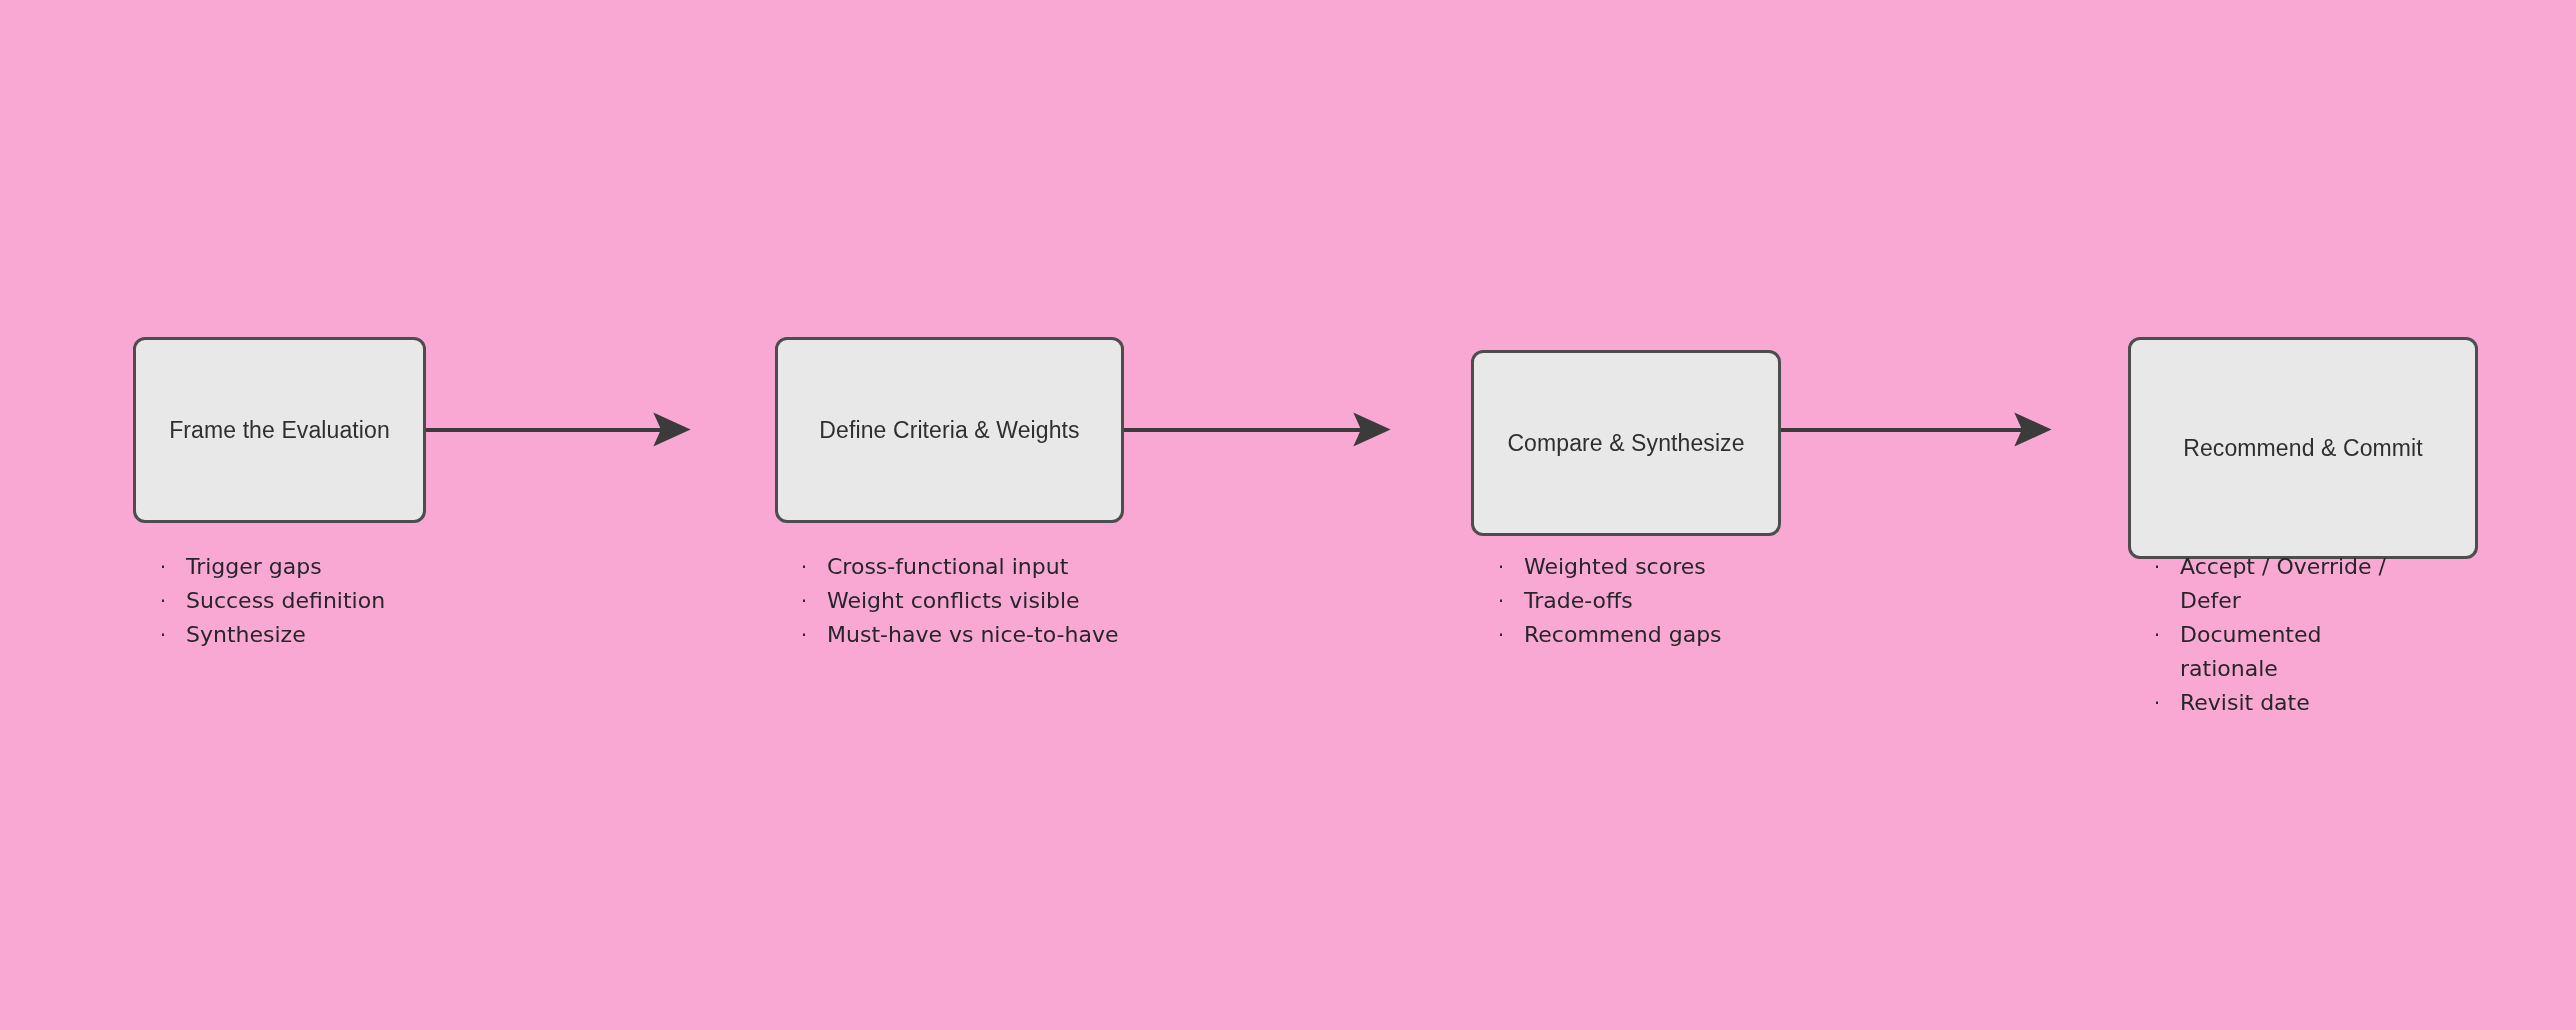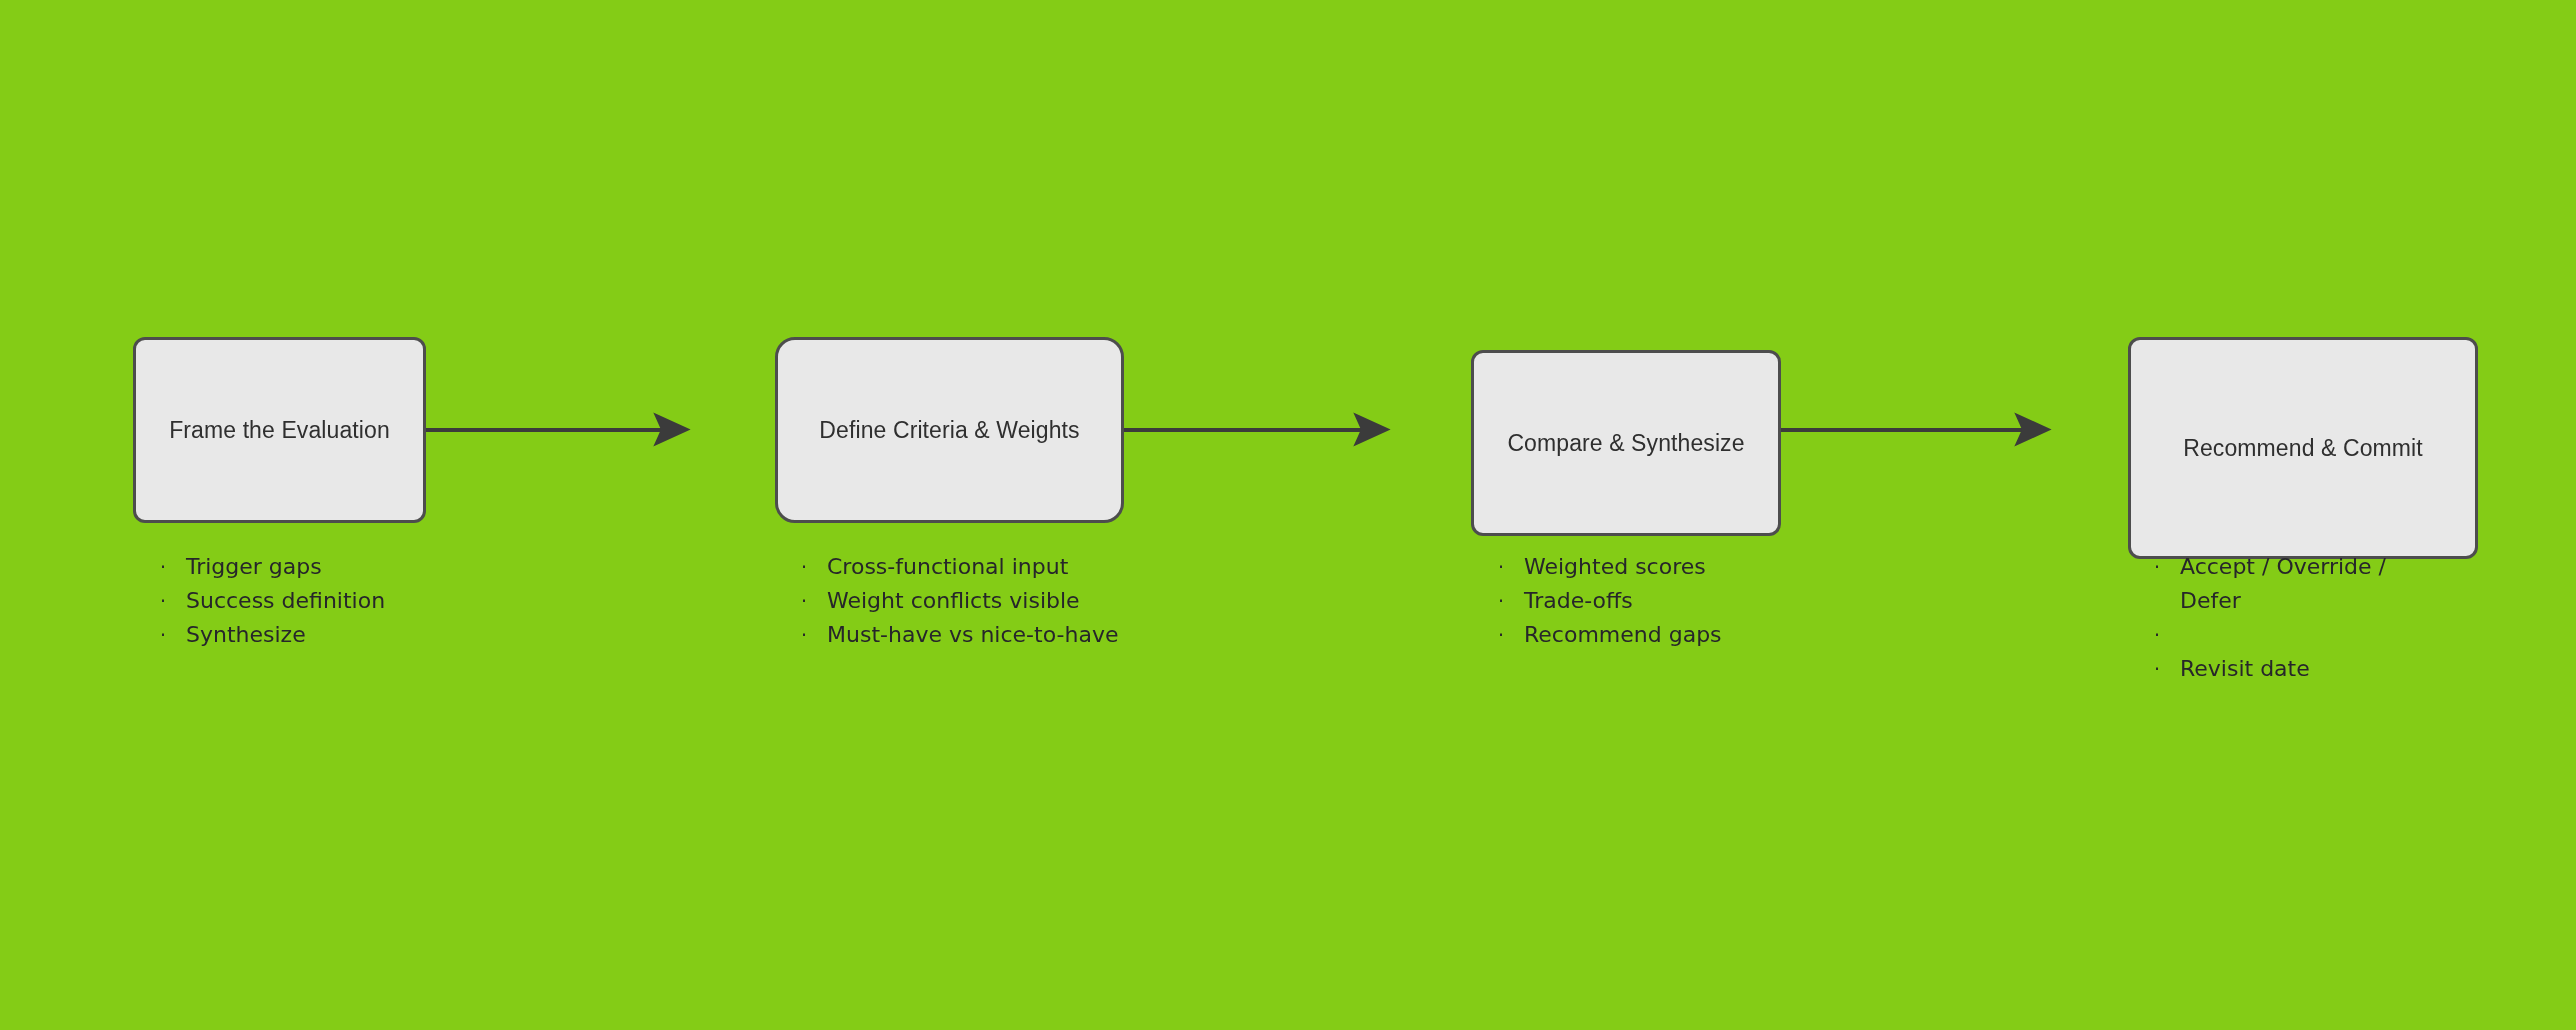--- a/index.html
+++ b/index.html
@@ -4,21 +4,21 @@
 <style>
   html, body {
     margin: 0;
     padding: 0;
     background: #ffffff;
   }
   #canvas {
     position: relative;
     width: 2576px;
     height: 1030px;
-    background: #84cc16;
+    background: #f9a8d4;
     overflow: hidden;
     font-family: "Liberation Sans", sans-serif;
   }
   
   .stage {
     position: absolute;
     top: 0;
     left: 0;
   }
   .node-box {
@@ -107,21 +107,21 @@
       <div class="bullet-row">
         <span class="bullet-dot">·</span>
         <span class="bullet-text">Success definition</span>
       </div>
       <div class="bullet-row">
         <span class="bullet-dot">·</span>
         <span class="bullet-text">Synthesize</span>
       </div>
     </div>
 
-    <div class="node-box" style="left:775px; top:337px; width:349px; height:186px;border-radius:20px;">
+    <div class="node-box" style="left:775px; top:337px; width:349px; height:186px;">
       <span class="node-label">Define Criteria &amp; Weights</span>
     </div>
     <div class="bullets" style="left:801px; top:550px; width:343px;">
       <div class="bullet-row">
         <span class="bullet-dot">·</span>
         <span class="bullet-text">Cross-functional input</span>
       </div>
       <div class="bullet-row">
         <span class="bullet-dot">·</span>
         <span class="bullet-text">Weight conflicts visible</span>
@@ -153,20 +153,21 @@
     <div class="node-box" style="left:2128px; top:337px; width:350px; height:222px;">
       <span class="node-label">Recommend &amp; Commit</span>
     </div>
     <div class="bullets" style="left:2154px; top:550px; width:258px;">
       <div class="bullet-row">
         <span class="bullet-dot">·</span>
         <span class="bullet-text">Accept / Override / Defer</span>
       </div>
       <div class="bullet-row">
         <span class="bullet-dot">·</span>
+        <span class="bullet-text">Documented rationale</span>
       </div>
       <div class="bullet-row">
         <span class="bullet-dot">·</span>
         <span class="bullet-text">Revisit date</span>
       </div>
     </div>
 
   </div>
 </div>
 

